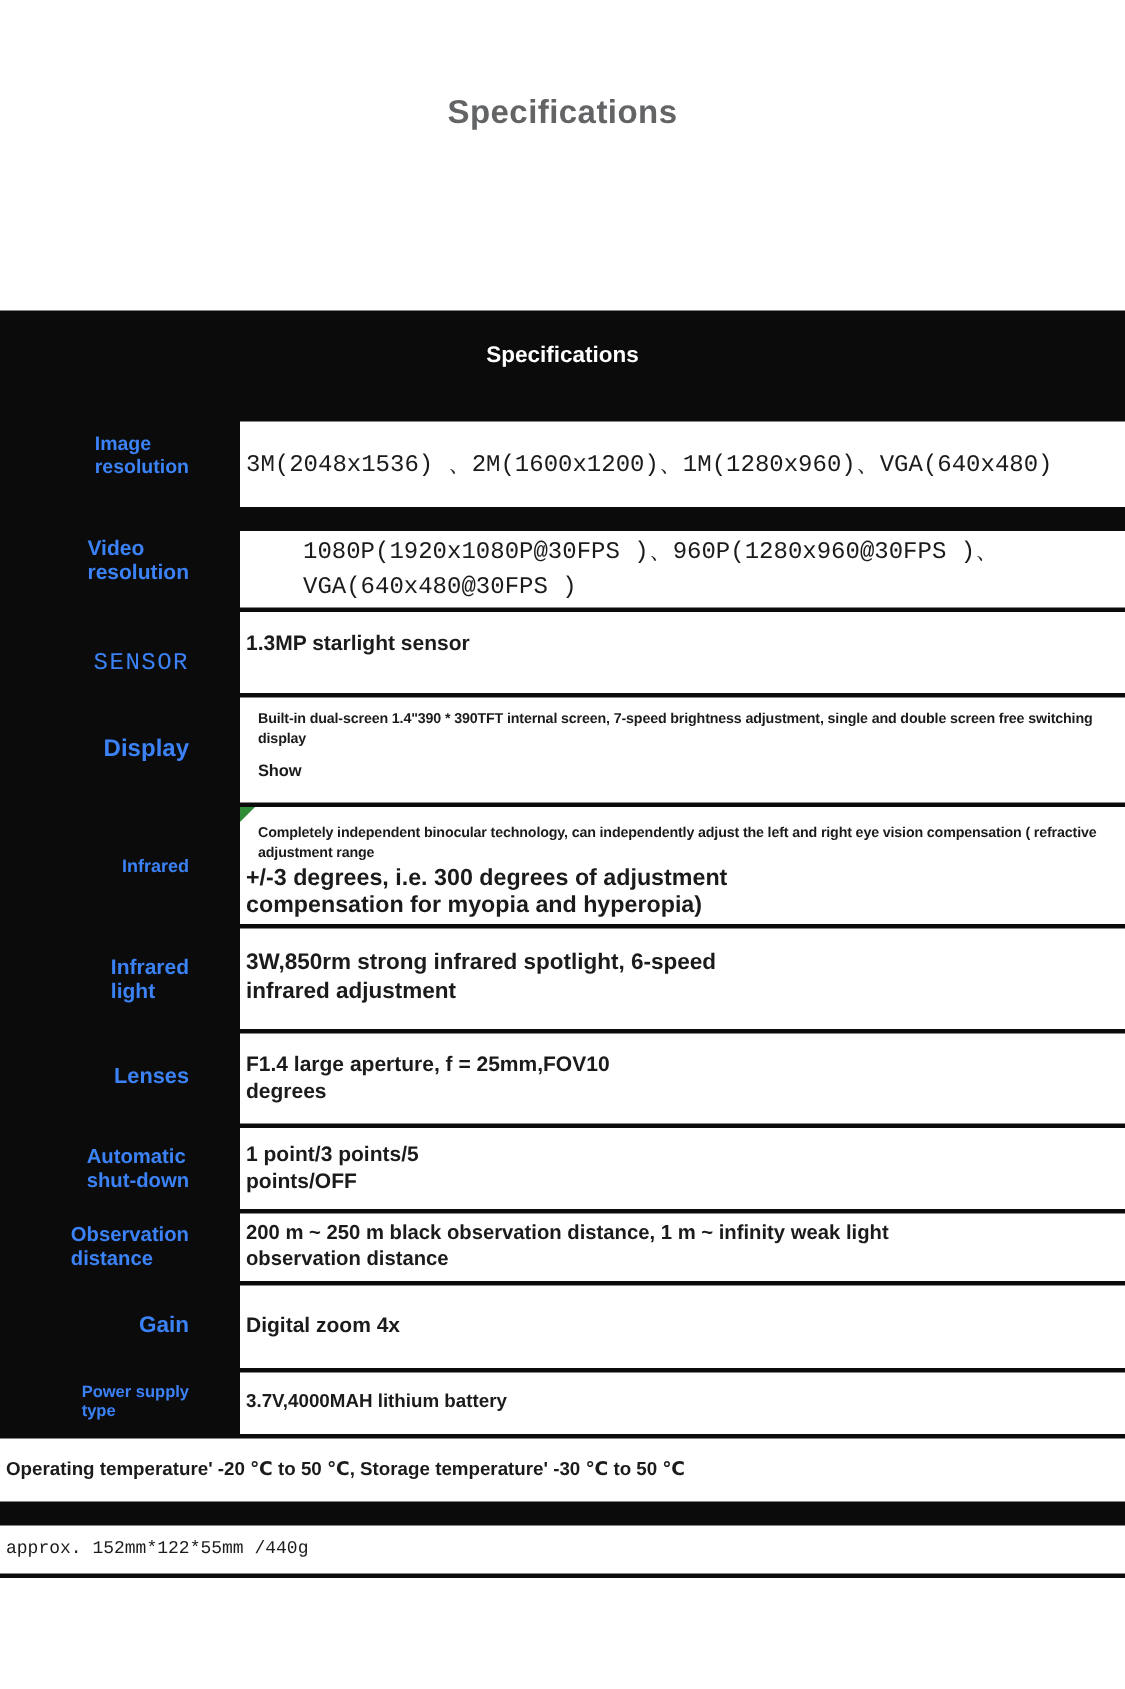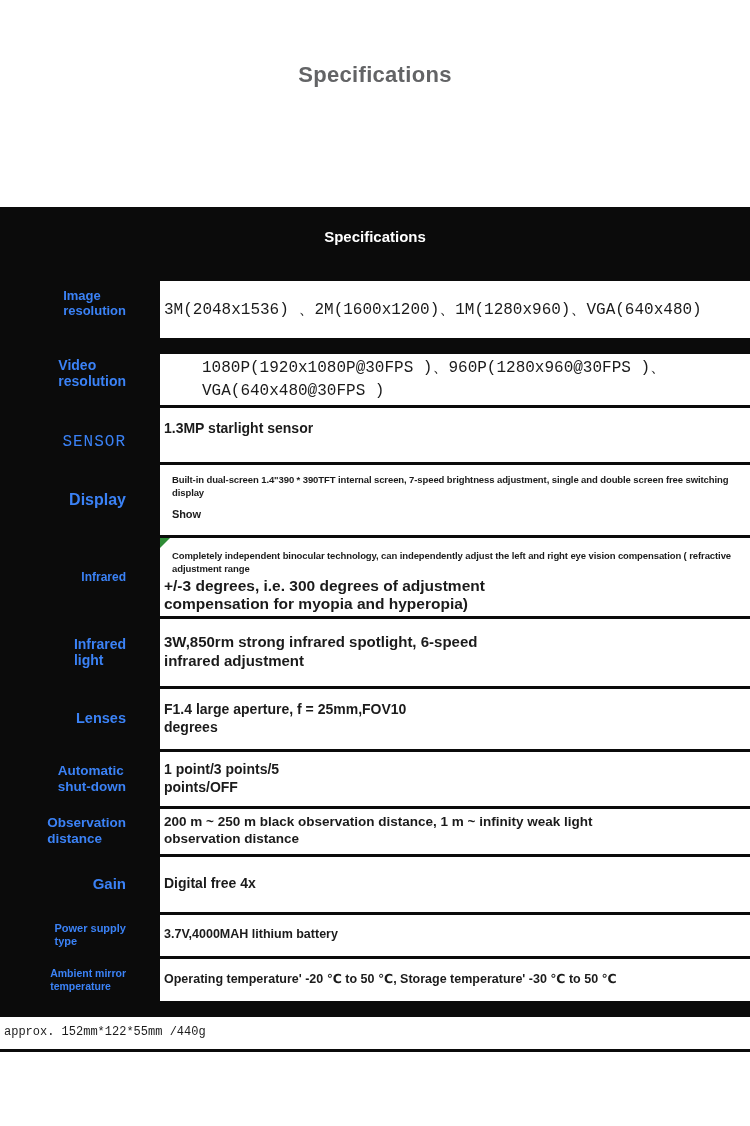--- a/index.html
+++ b/index.html
@@ -152,32 +152,30 @@
 
   <div class="row r9">
     <div class="label">Observation
 distance</div>
     <div class="value"><span>200 m ~ 250 m black observation distance, 1 m ~ infinity weak light
 observation distance</span></div>
   </div>
 
   <div class="row r10">
     <div class="label">Gain</div>
-    <div class="value"><span>Digital free 4x</span></div>
+    <div class="value"><span>Digital zoom 4x</span></div>
   </div>
 
   <div class="row r11">
     <div class="label">Power supply
 type</div>
     <div class="value"><span>3.7V,4000MAH lithium battery</span></div>
   </div>
 
   <div class="row r12">
-    <div class="label">Ambient mirror
-temperature</div>
     <div class="value"><span>Operating temperature' -20 ℃ to 50 ℃, Storage temperature' -30 ℃ to 50 ℃</span></div>
   </div>
 
   <div class="row r13">
     <div class="value mono"><span>approx. 152mm*122*55mm /440g</span></div>
   </div>
 
 </div>
 
 </body></html>

